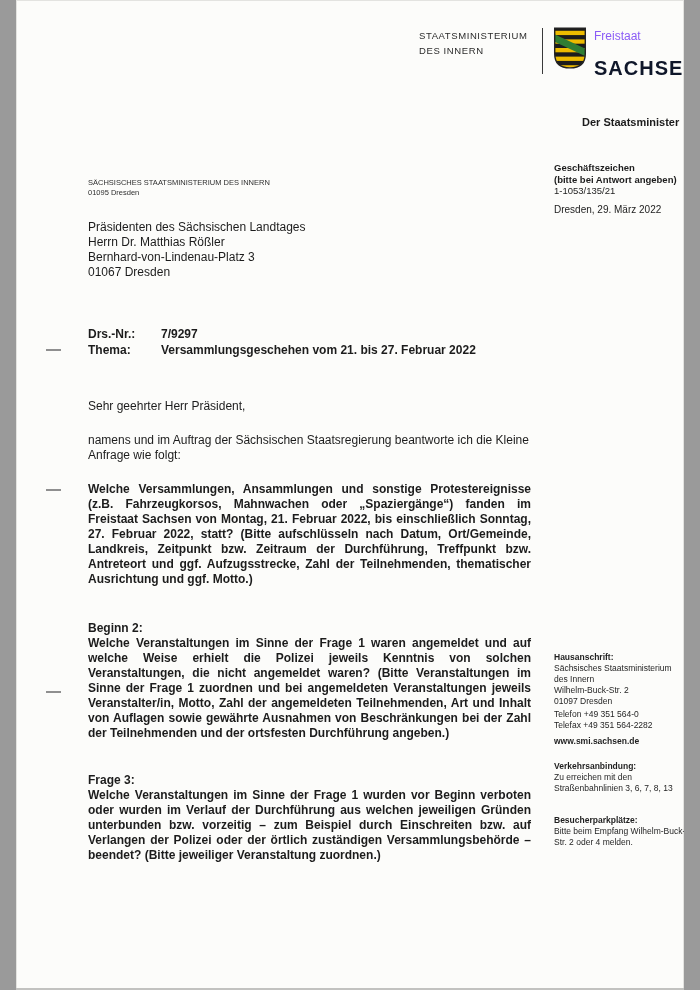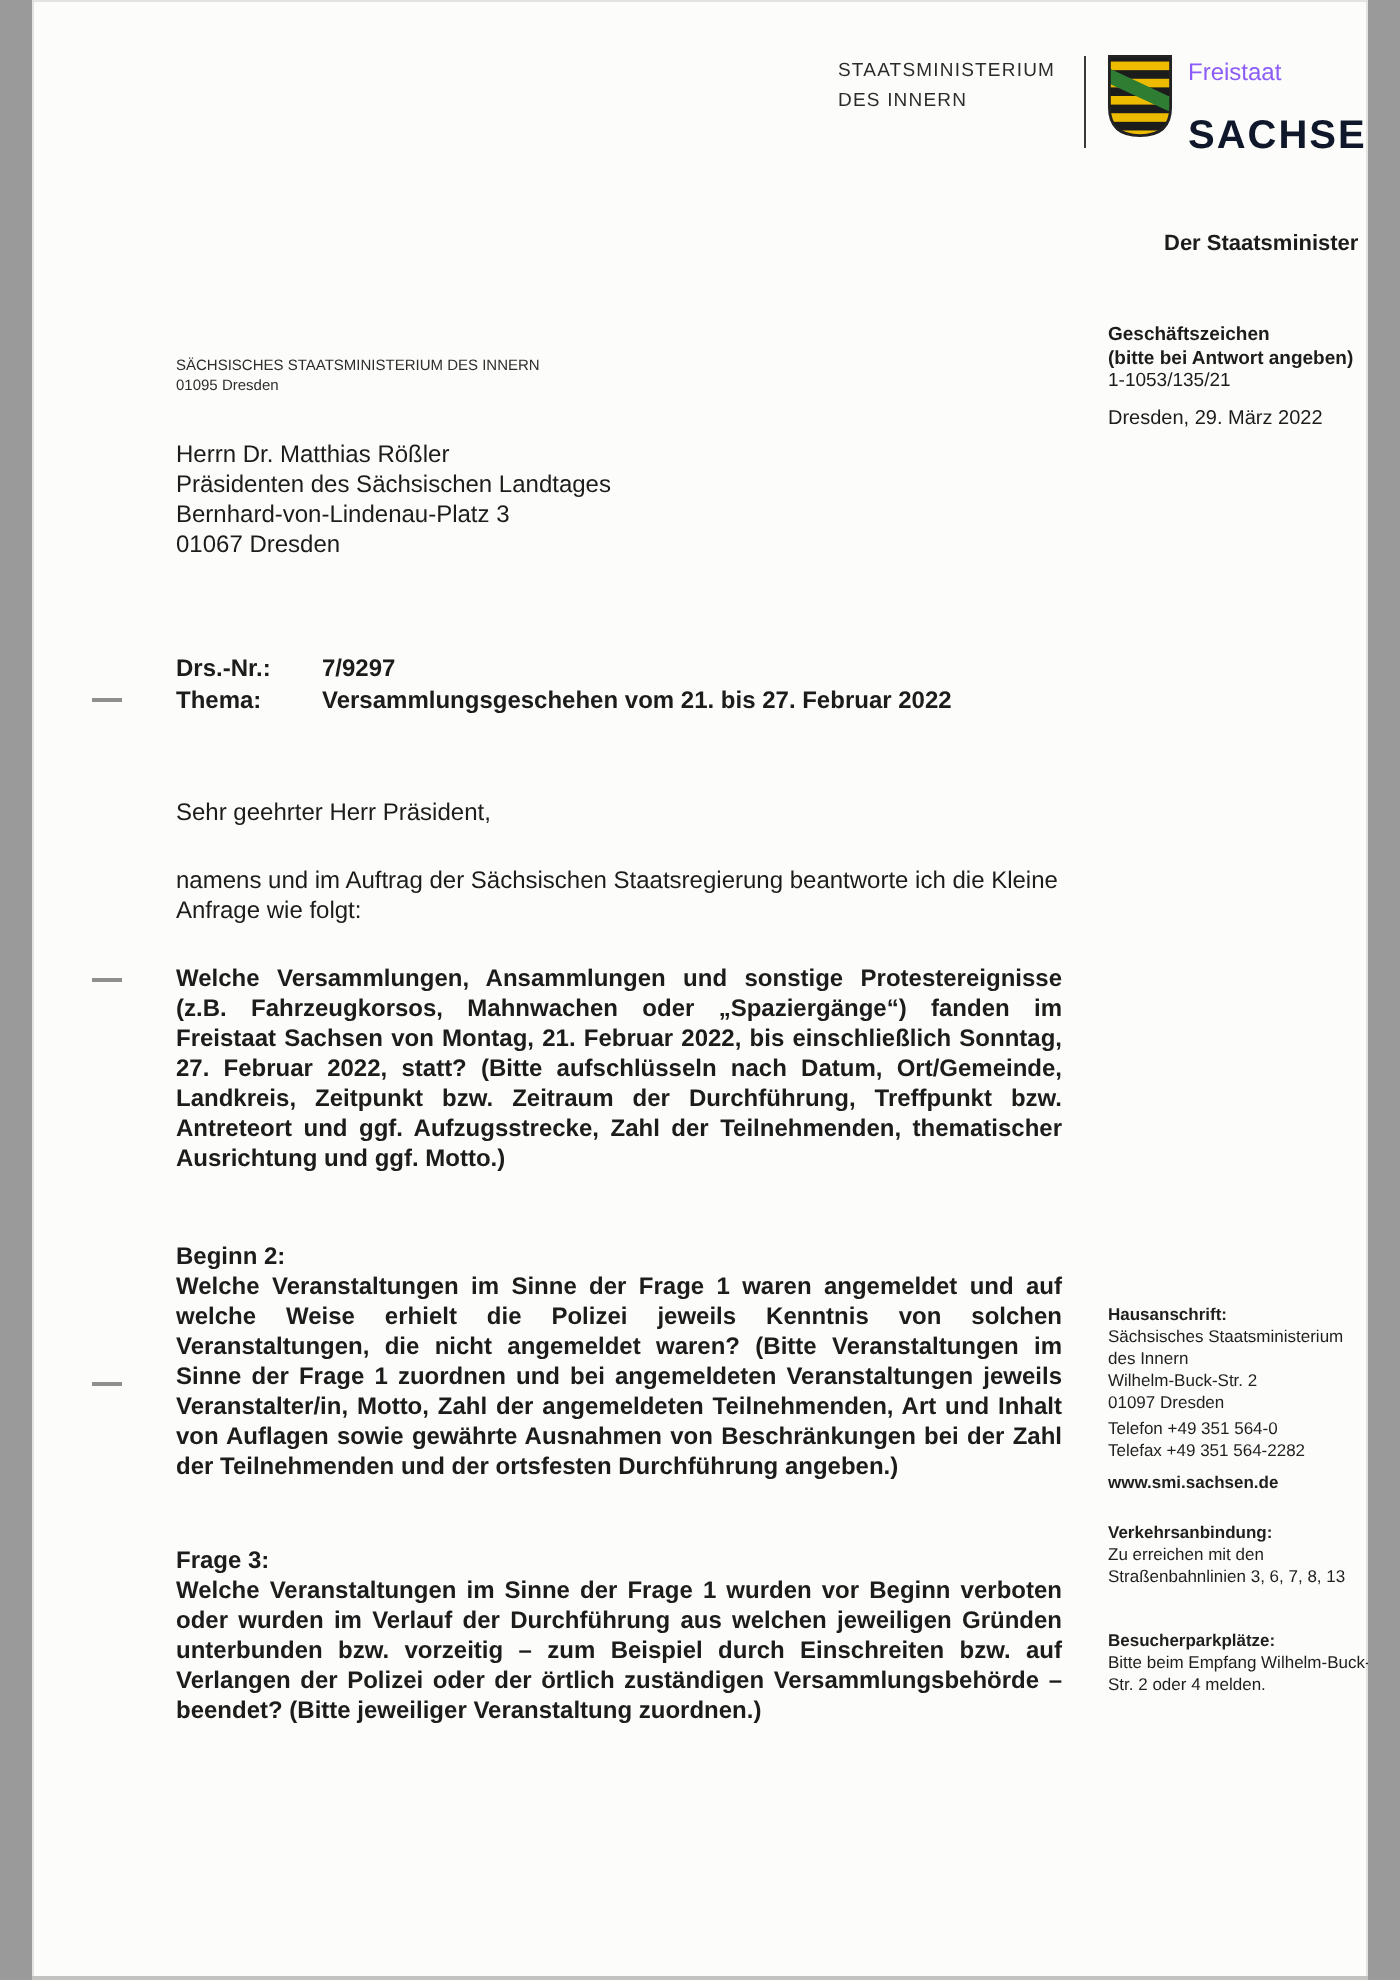--- a/index.html
+++ b/index.html
@@ -101,22 +101,22 @@
   </div>
 
   <div class="ref-block">
     <div class="b">Geschäftszeichen</div>
     <div class="b">(bitte bei Antwort angeben)</div>
     <div>1-1053/135/21</div>
   </div>
   <div class="place-date">Dresden, 29. März 2022</div>
 
   <div class="recipient">
+    <div>Präsidenten des Sächsischen Landtages</div>
     <div>Herrn Dr. Matthias Rößler</div>
-    <div>Präsidenten des Sächsischen Landtages</div>
     <div>Bernhard-von-Lindenau-Platz 3</div>
     <div>01067 Dresden</div>
   </div>
 
   <div class="subject">
     <div class="row">
       <span class="lbl">Drs.-Nr.:</span>
       <span>7/9297</span>
     </div>
     <div class="row">

